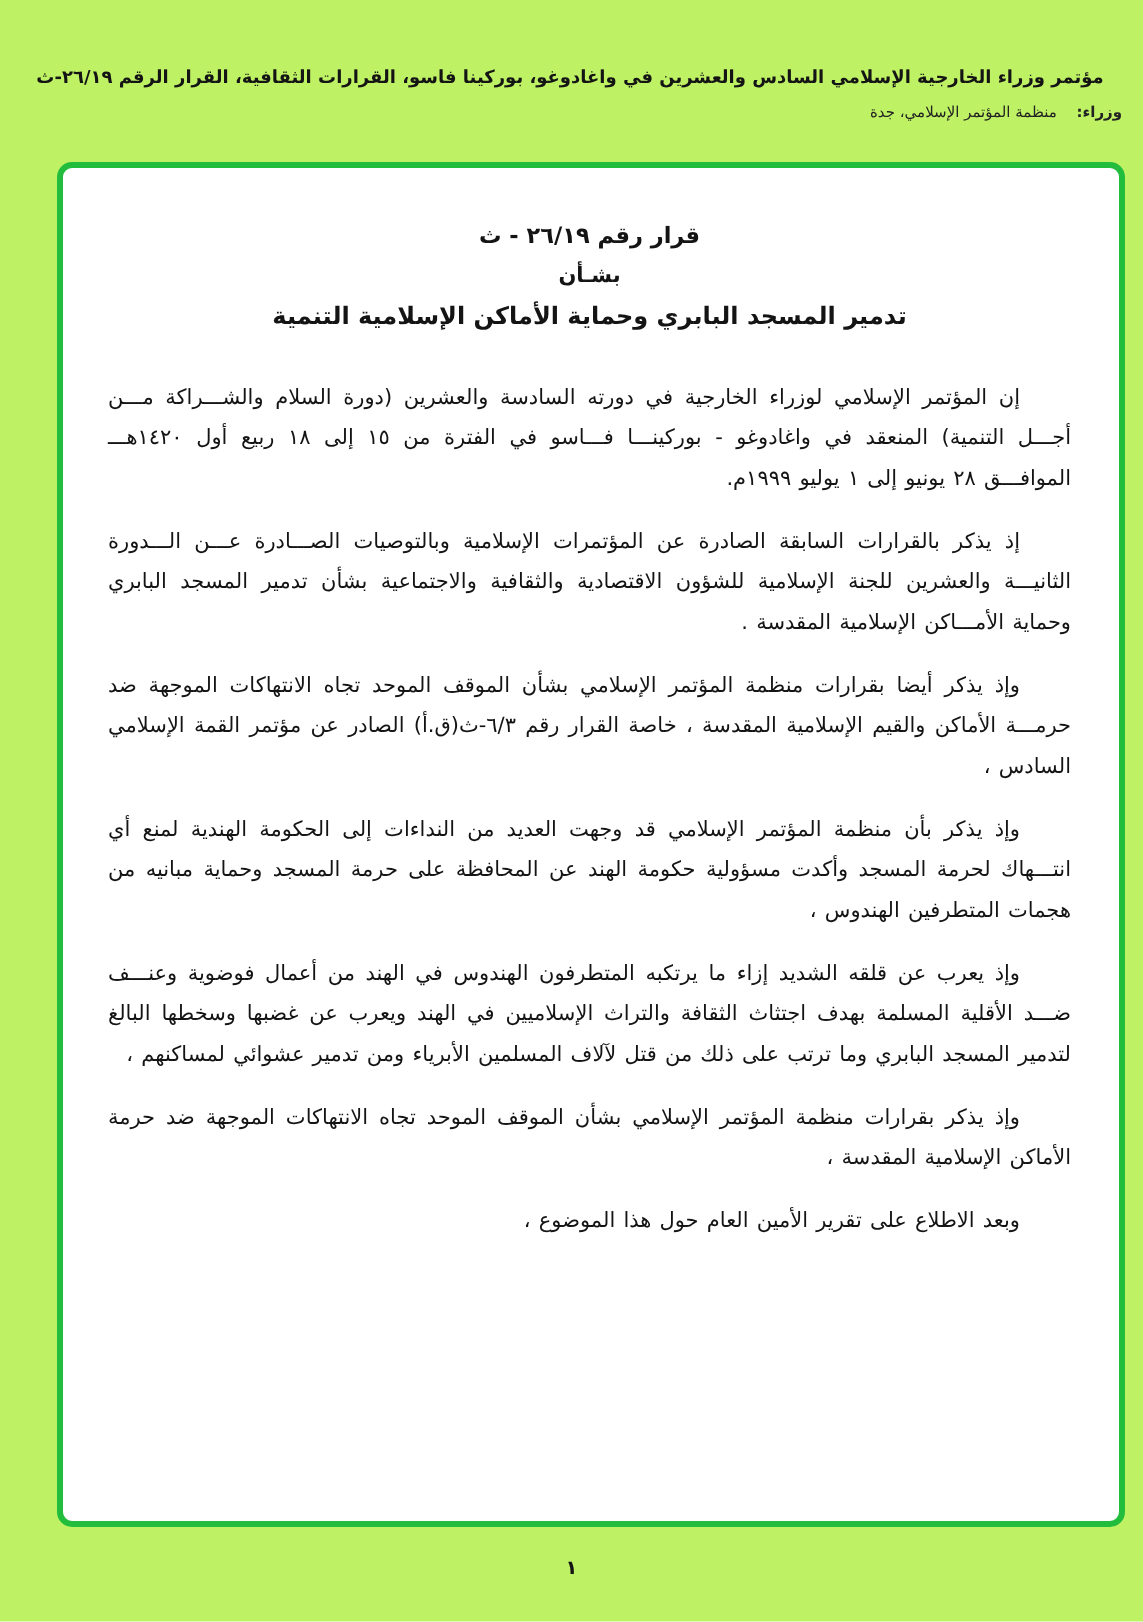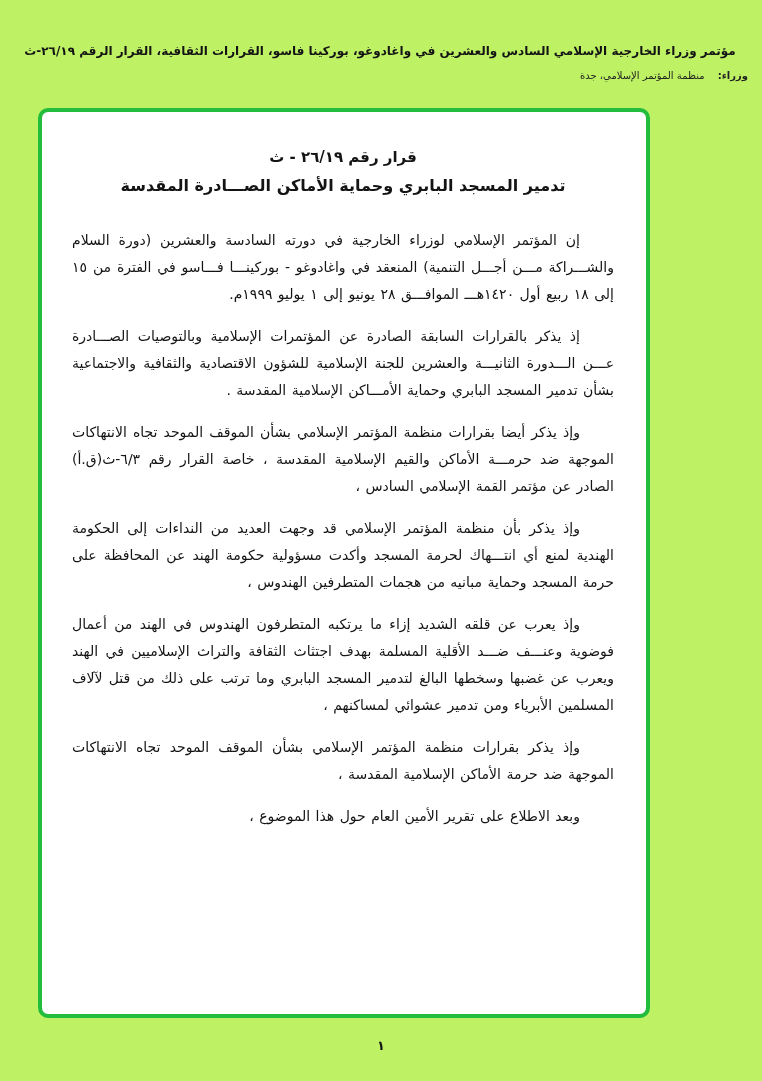--- a/index.html
+++ b/index.html
@@ -40,21 +40,21 @@
     color: #222;
   }
   .source-line .src-label {
     font-weight: bold;
     margin-left: 10px;
   }
   .frame {
     position: absolute;
     top: 108px;
     left: 38px;
-    width: 612px;
+    width: 712px;
     height: 910px;
     box-sizing: border-box;
     border: 4px solid #8b5cf6;
     border-radius: 10px;
     padding: 36px 32px 0 30px;
     background: #ffffff;
   }
   .title-num {
     font-size: 15px;
     font-weight: bold;
@@ -103,22 +103,23 @@
 
   <div class="source-line">
     <span class="src-label">وزراء:</span>
     <span class="src-value">منظمة المؤتمر الإسلامي، جدة</span>
   </div>
 
   <div class="frame" style="border-color: rgb(35, 189, 61);">
 
     <div class="title-num">قرار رقم ٢٦/١٩ - ث</div>
 
+    <div class="title-concern">بشـأن</div>
 
-    <div class="title-subject">تدمير المسجد البابري وحماية الأماكن الصـــادرة المقدسة</div>
+    <div class="title-subject">تدمير المسجد البابري وحماية الأماكن الإسلامية التنمية</div>
 
     <div class="body-text">
       <p>إن المؤتمر الإسلامي لوزراء الخارجية في دورته السادسة والعشرين (دورة السلام والشـــراكة مـــن أجـــل التنمية) المنعقد في واغادوغو - بوركينـــا فـــاسو في الفترة من ١٥ إلى ١٨ ربيع أول ١٤٢٠هـــ الموافـــق ٢٨ يونيو إلى ١ يوليو ١٩٩٩م.</p>
       <p>إذ يذكر بالقرارات السابقة الصادرة عن المؤتمرات الإسلامية وبالتوصيات الصـــادرة عـــن الـــدورة الثانيـــة والعشرين للجنة الإسلامية للشؤون الاقتصادية والثقافية والاجتماعية بشأن تدمير المسجد البابري وحماية الأمـــاكن الإسلامية المقدسة .</p>
       <p>وإذ يذكر أيضا بقرارات منظمة المؤتمر الإسلامي بشأن الموقف الموحد تجاه الانتهاكات الموجهة ضد حرمـــة الأماكن والقيم الإسلامية المقدسة ، خاصة القرار رقم ٦/٣-ث(ق.أ) الصادر عن مؤتمر القمة الإسلامي السادس ،</p>
       <p>وإذ يذكر بأن منظمة المؤتمر الإسلامي قد وجهت العديد من النداءات إلى الحكومة الهندية لمنع أي انتـــهاك لحرمة المسجد وأكدت مسؤولية حكومة الهند عن المحافظة على حرمة المسجد وحماية مبانيه من هجمات المتطرفين الهندوس ،</p>
       <p>وإذ يعرب عن قلقه الشديد إزاء ما يرتكبه المتطرفون الهندوس في الهند من أعمال فوضوية وعنـــف ضـــد الأقلية المسلمة بهدف اجتثاث الثقافة والتراث الإسلاميين في الهند ويعرب عن غضبها وسخطها البالغ لتدمير المسجد البابري وما ترتب على ذلك من قتل لآلاف المسلمين الأبرياء ومن تدمير عشوائي لمساكنهم ،</p>
       <p>وإذ يذكر بقرارات منظمة المؤتمر الإسلامي بشأن الموقف الموحد تجاه الانتهاكات الموجهة ضد حرمة الأماكن الإسلامية المقدسة ،</p>
       <p>وبعد الاطلاع على تقرير الأمين العام حول هذا الموضوع ،</p>
     </div>

